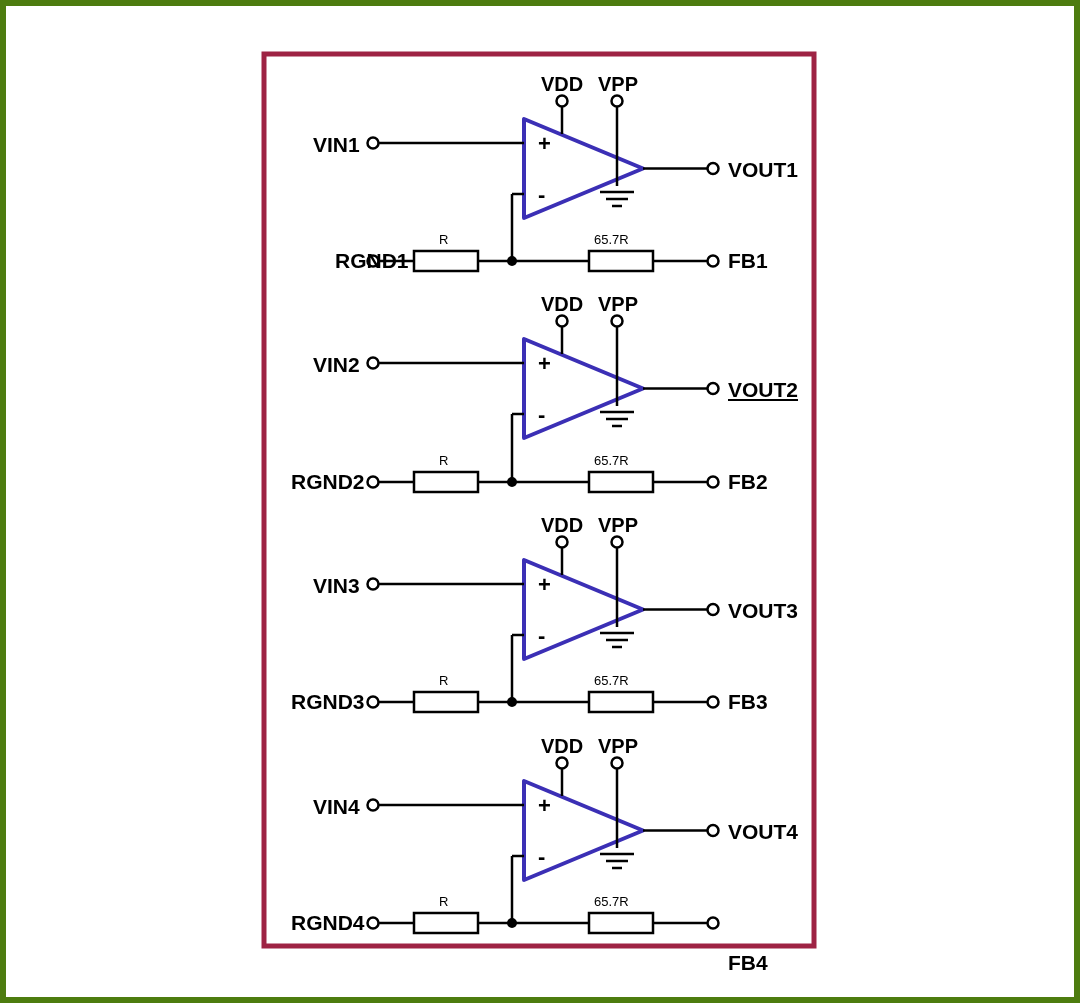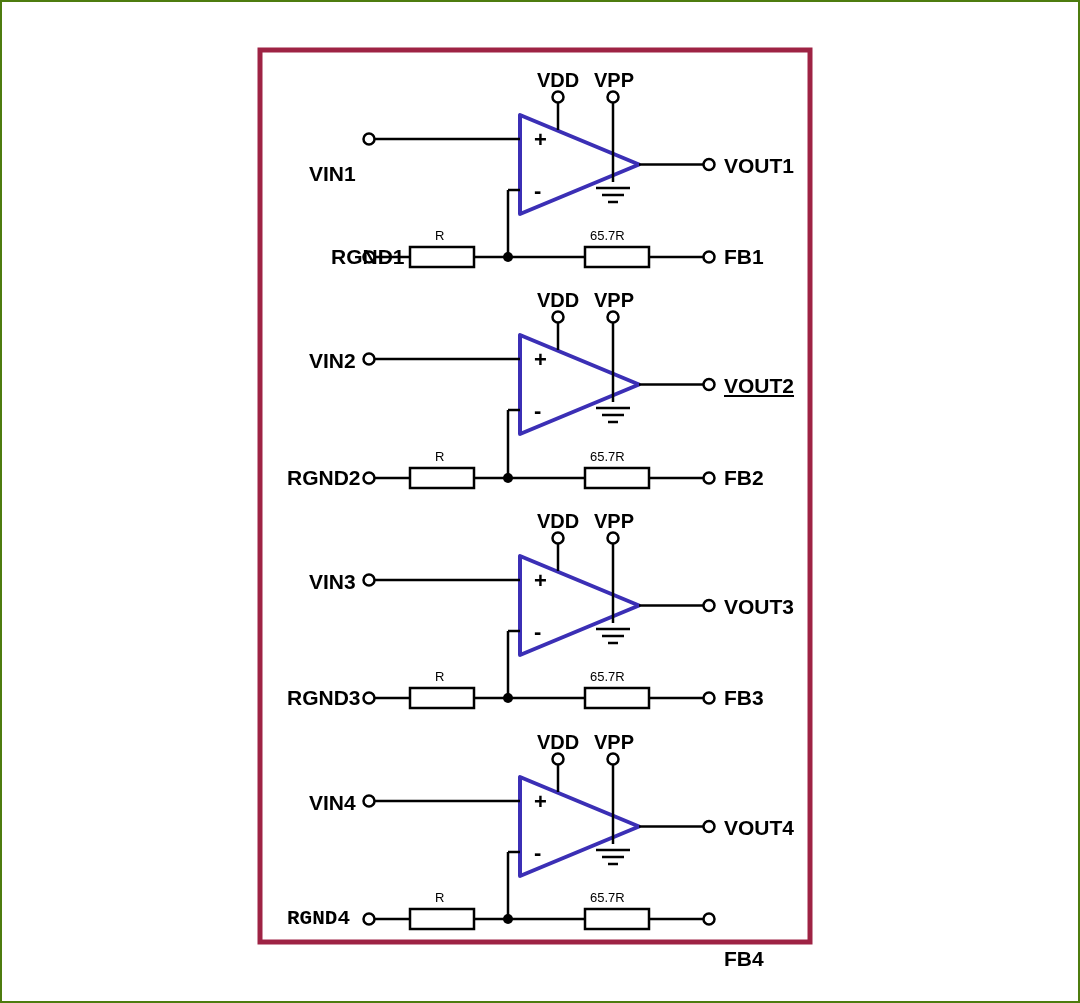--- a/index.html
+++ b/index.html
@@ -13,21 +13,21 @@
     font-family: "Liberation Sans", sans-serif;
     position: relative;
     overflow: hidden;
   }
   #page {
     position: absolute;
     left: 0; top: 0;
     width: 1080px;
     height: 1003px;
     background: #ffffff;
-    border: 2px solid #4d7c0f;
+    border: 6px solid #4d7c0f;
     box-sizing: border-box;
   }
   #canvas {
     position: absolute;
     left: 0; top: 0;
     width: 1068px;
     height: 991px;
   }
   .lbl {
     position: absolute;
@@ -173,21 +173,21 @@
       <line x1="472" y1="917" x2="583" y2="917" stroke="#000" stroke-width="2.5"></line>
       <circle cx="506" cy="917" r="5" fill="#000"></circle>
       <rect x="583" y="907" width="64" height="20" fill="#fff" stroke="#000" stroke-width="2.5"></rect>
       <line x1="647" y1="917" x2="702" y2="917" stroke="#000" stroke-width="2.5"></line>
       <circle cx="707" cy="917" r="5.5" fill="#fff" stroke="#000" stroke-width="2.5"></circle>
     </g>
   </svg>
 
   <div class="lbl lbl-rail" style="left:535px; top:68px;">VDD</div>
   <div class="lbl lbl-rail" style="left:592px; top:68px;">VPP</div>
-  <div class="lbl" style="left:307px; top:128px;margin-top:33px;">VIN1</div>
+  <div class="lbl" style="left:307px; top:128px;">VIN1</div>
   <div class="lbl lbl-sign" style="left:532px; top:127px;">+</div>
   <div class="lbl lbl-sign" style="left:532px; top:178px;">-</div>
   <div class="lbl" style="left:722px; top:153px;">VOUT1</div>
   <div class="lbl" style="left:285px; top:244px;margin-left:44px;">RGND1</div>
   <div class="lbl lbl-res" style="left:433px; top:227px;">R</div>
   <div class="lbl lbl-res" style="left:588px; top:227px;">65.7R</div>
   <div class="lbl" style="left:722px; top:244px;">FB1</div>
 
   <div class="lbl lbl-rail" style="left:535px; top:288px;">VDD</div>
   <div class="lbl lbl-rail" style="left:592px; top:288px;">VPP</div>
@@ -210,18 +210,18 @@
   <div class="lbl lbl-res" style="left:433px; top:668px;">R</div>
   <div class="lbl lbl-res" style="left:588px; top:668px;">65.7R</div>
   <div class="lbl" style="left:722px; top:685px;">FB3</div>
 
   <div class="lbl lbl-rail" style="left:535px; top:730px;">VDD</div>
   <div class="lbl lbl-rail" style="left:592px; top:730px;">VPP</div>
   <div class="lbl" style="left:307px; top:790px;">VIN4</div>
   <div class="lbl lbl-sign" style="left:532px; top:789px;">+</div>
   <div class="lbl lbl-sign" style="left:532px; top:840px;">-</div>
   <div class="lbl" style="left:722px; top:815px;text-align:center;">VOUT4</div>
-  <div class="lbl" style="left:285px; top:906px;font-family:Liberation Mono, monospace;">RGND4</div>
+  <div class="lbl" style="left:285px; top:906px;">RGND4</div>
   <div class="lbl lbl-res" style="left:433px; top:889px;">R</div>
   <div class="lbl lbl-res" style="left:588px; top:889px;">65.7R</div>
   <div class="lbl" style="left:722px; top:946px;">FB4</div>
 
 </div>
 
 </body></html>

